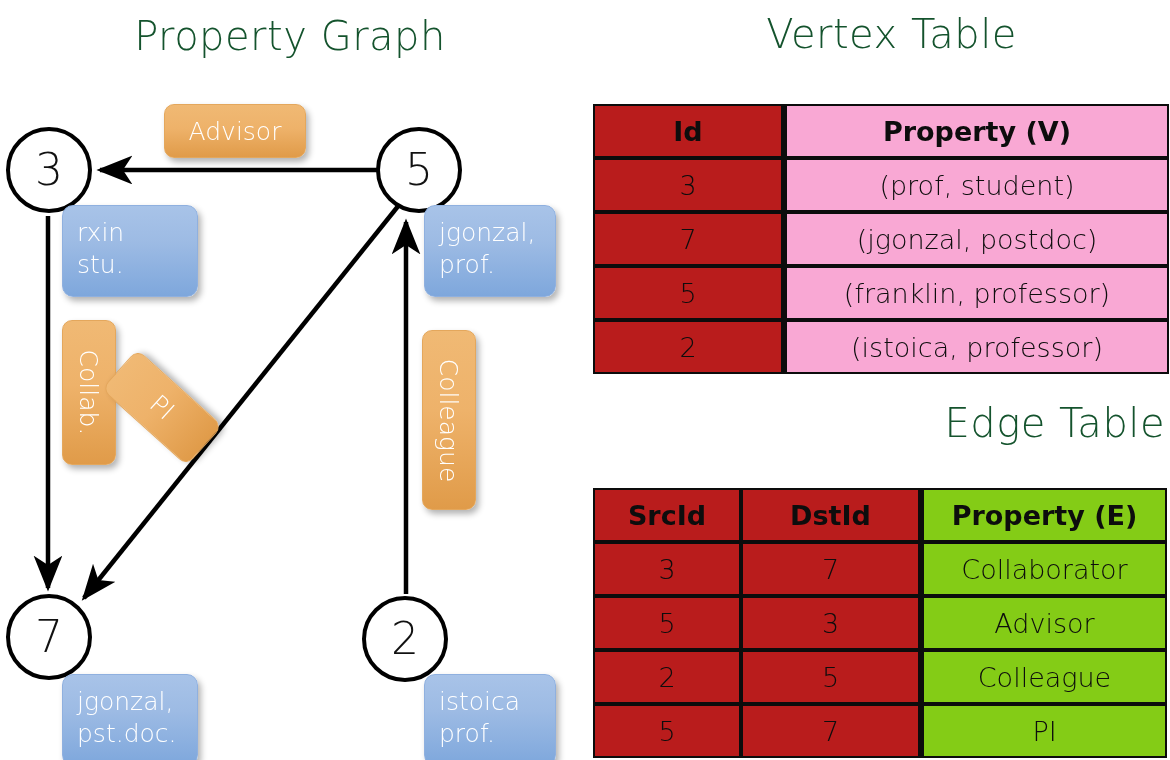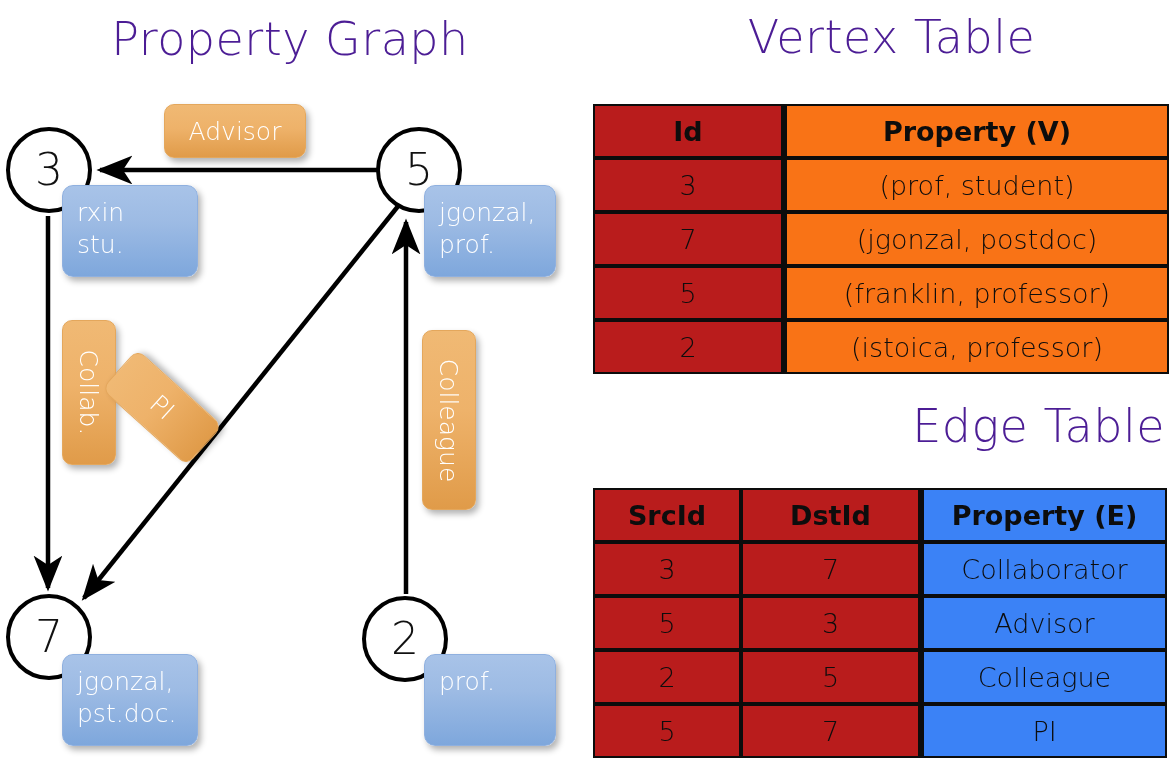--- a/index.html
+++ b/index.html
@@ -13,24 +13,24 @@
     position: relative;
     overflow: hidden;
     font-family: "Liberation Sans", sans-serif;
     color: #0d0d0d;
   }
 
   
   .title {
     position: absolute;
     font-weight: 300;
-    font-size: 46px;
+    font-size: 40px;
     line-height: 1;
     letter-spacing: 0.5px;
-    color: #4c1d95;
+    color: #14532d;
     white-space: nowrap;
     font-family: "DejaVu Sans", sans-serif;
     font-stretch: normal;
   }
   #title-property-graph { left: 0; top: 16px; width: 580px; text-align: center; }
   #title-vertex-table   { left: 604px; top: 14px; width: 575px; text-align: center; }
   #title-edge-table     { left: 590px; top: 403px; width: 575px; text-align: right; }
 
   
   #graph-area {
@@ -65,20 +65,21 @@
     box-sizing: border-box;
     background: linear-gradient(to bottom, #a8c3e8 0%, #9dbbe4 40%, #7ea7dc 100%);
     border: 1px solid #8fb0df;
     box-shadow: 3px 4px 6px rgba(0,0,0,0.30);
     color: #ffffff;
     padding: 11px 0 0 14px;
     font-family: "DejaVu Sans", sans-serif;
     font-weight: 300;
     font-size: 25px;
     line-height: 1.28;
+    margin-top: 20px;
   }
 
   .edge-label {
     position: absolute;
     border-radius: 10px;
     box-sizing: border-box;
     background: linear-gradient(to bottom, #f0b974 0%, #eeb26a 45%, #e09b49 100%);
     border: 1px solid #e4a75c;
     box-shadow: 3px 4px 6px rgba(0,0,0,0.30);
     color: #ffffff;
@@ -120,22 +121,22 @@
     font-size: 27px;
     color: #0d0d0d;
     line-height: 1;
     background: #b91c1c;
   }
   .tbl th {
     font-weight: 700;
     font-size: 27px;
   }
   .tbl .sep { border-left: 4px solid #0c0c0c; }
-  .tbl .blue { background: #f97316; }
-  .tbl .peach { background: #3b82f6; }
+  .tbl .blue { background: #f9a8d4; }
+  .tbl .peach { background: #84cc16; }
 
   #vertex-table { left: 593px; top: 104px; }
   #vertex-table td, #vertex-table th { height: 50px; }
   #vertex-table .c-id   { width: 186px; }
   #vertex-table .c-prop { width: 380px; }
 
   #edge-table { left: 593px; top: 488px; }
   #edge-table td, #edge-table th { height: 50px; }
   #edge-table .c-src  { width: 144px; }
   #edge-table .c-dst  { width: 175px; }
@@ -185,20 +186,21 @@
   </div>
   <div class="prop-box" style="left:424px; top:185px; width:132px; height:92px;">
     <div>jgonzal,</div>
     <div>prof.</div>
   </div>
   <div class="prop-box" style="left:62px; top:654px; width:136px; height:92px;">
     <div>jgonzal,</div>
     <div>pst.doc.</div>
   </div>
   <div class="prop-box" style="left:424px; top:654px; width:132px; height:92px;">
+    <div>istoica</div>
     <div>prof.</div>
   </div>
 
   <div class="edge-label" style="left:164px; top:104px; width:142px; height:54px;">
     <span class="el-text">Advisor</span>
   </div>
 
   <div class="edge-label vertical" style="left:62px; top:320px; width:54px; height:145px;">
     <span class="el-text">Collab.</span>
   </div>

